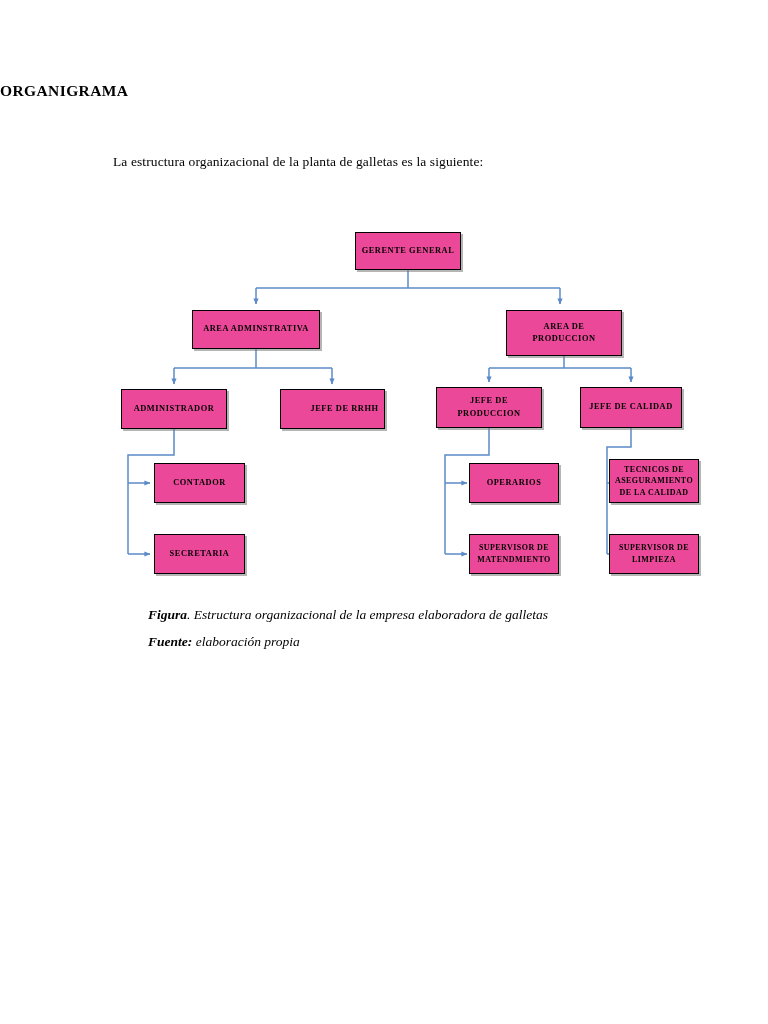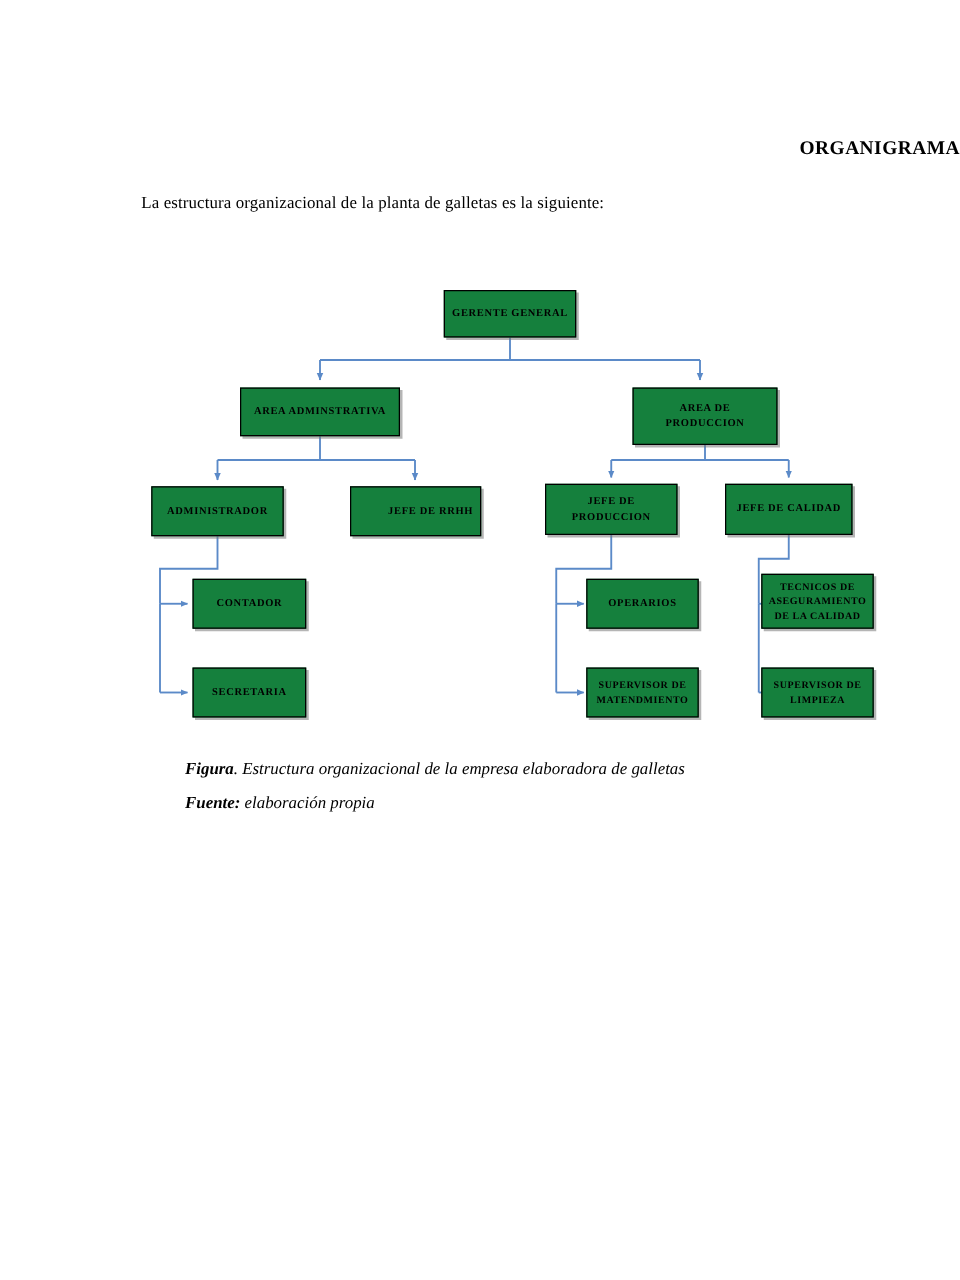--- a/index.html
+++ b/index.html
@@ -21,25 +21,24 @@
     inset: 0;
     background: #fff;
   }
 
   
   .doc-title {
     position: absolute;
     left: 0;
     top: 82px;
     width: 768px;
-    text-align: right;
+    text-align: left;
     font-weight: bold;
     font-size: 15.5px;
     letter-spacing: 0.4px;
-    margin-top: 28px;
   }
   .doc-intro {
     position: absolute;
     left: 113px;
     top: 154px;
     font-size: 13.5px;
     letter-spacing: 0.1px;
     white-space: nowrap;
   }
 
@@ -51,21 +50,21 @@
     width: 768px;
     height: 1024px;
     pointer-events: none;
   }
   .chart svg { display: block; }
 
   
   .node {
     position: absolute;
     box-sizing: border-box;
-    background: #15803d;
+    background: #ec4899;
     border: 1.6px solid #000000;
     box-shadow: 2px 2px 0 0 rgba(120,120,120,0.55);
     display: flex;
     align-items: center;
     justify-content: center;
     text-align: center;
     font-family: "Liberation Serif", "DejaVu Serif", serif;
     font-weight: bold;
     font-size: 8.4px;
     letter-spacing: 0.55px;

